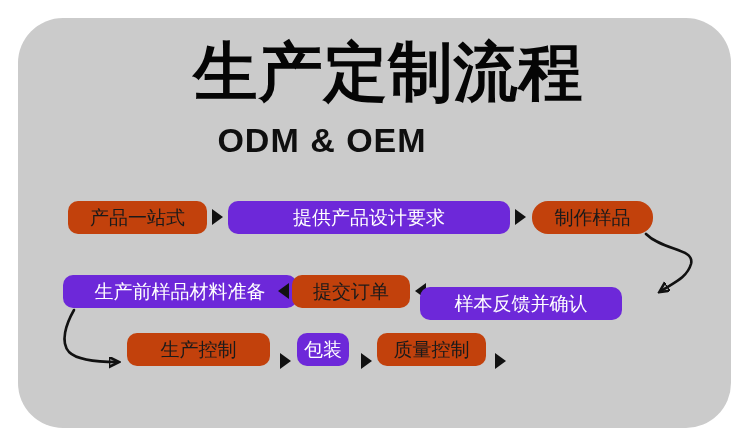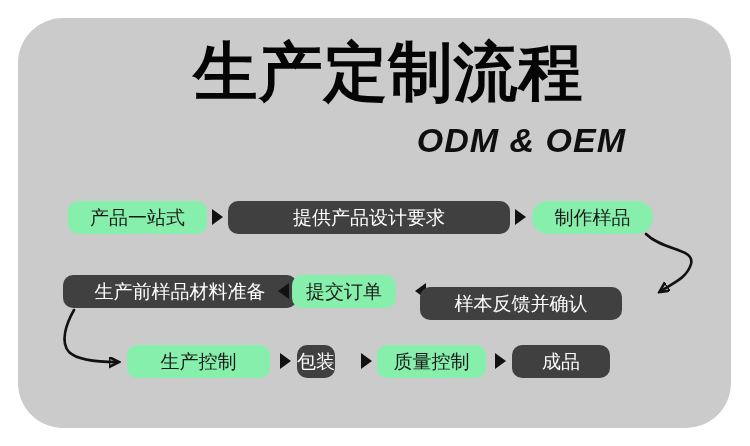--- a/index.html
+++ b/index.html
@@ -29,60 +29,59 @@
     line-height: 72px;
     font-weight: 900;
     color: #050505;
     letter-spacing: 1px;
     margin: 0;
   }
   .subtitle {
     position: absolute;
     left: 18px; top: 120px;
     width: 608px;
-    text-align: right;
+    text-align: center;
     font-size: 34px;
     line-height: 40px;
     font-weight: 700;
     color: #0f0f0f;
     letter-spacing: 1px;
-    font-style: italic;
   }
 
   .fbox {
     position: absolute;
     height: 33px;
     border-radius: 10px;
     display: flex;
     align-items: center;
     justify-content: center;
     font-size: 19px;
     font-weight: 500;
     white-space: nowrap;
     box-sizing: border-box;
   }
-  .fbox.white { background: #86efac; color: #1a1a1a; }
-  .fbox.gray  { background: #404040; color: #ffffff; }
+  .fbox.white { background: #c2410c; color: #1a1a1a; }
+  .fbox.gray  { background: #6d28d9; color: #ffffff; }
 
   
   .r1 { top: 201px; }
   .r1b1 { left: 68px;  width: 139px; }
   .r1b2 { left: 228px; width: 282px; }
   .r1b3 { left: 532px; width: 121px; border-radius: 16px; }
 
   
   .r2 { top: 275px; }
   .r2b1 { left: 63px;  width: 234px; }
-  .r2b2 { left: 292px; width: 104px; }
+  .r2b2 { left: 292px; width: 118px; }
   .r2b3 { left: 420px; width: 202px; margin-top: 12px; }
 
   
-  .r3 { top: 345px; text-align: right; }
+  .r3 { top: 333px; text-align: right; }
   .r3b1 { left: 127px; width: 143px; }
-  .r3b2 { left: 297px; width: 38px; }
+  .r3b2 { left: 297px; width: 52px; }
   .r3b3 { left: 377px; width: 109px; }
   .r3b4 { left: 512px; width: 98px; }
 
   .tri {
     position: absolute;
     width: 0; height: 0;
     border-top: 8px solid transparent;
     border-bottom: 8px solid transparent;
   }
   .tri.right { border-left: 11px solid #111111; }
@@ -133,21 +132,20 @@
   <div class="fbox white r2 r2b2">提交订单</div>
   <div class="tri left t-r2 t2b"></div>
   <div class="fbox gray r2 r2b3">样本反馈并确认</div>
 
   <div class="fbox white r3 r3b1">生产控制</div>
   <div class="tri right t-r3 t3a"></div>
   <div class="fbox gray r3 r3b2">包装</div>
   <div class="tri right t-r3 t3b"></div>
   <div class="fbox white r3 r3b3">质量控制</div>
   <div class="tri right t-r3 t3c"></div>
-  <div class="fbox gray r3 r3b4">成品</div>
 
   <svg class="curves" width="750" height="446" viewBox="0 0 750 446">
     <defs>
       <marker id="ah" markerWidth="12" markerHeight="12" refX="8" refY="5" orient="auto" markerUnits="userSpaceOnUse">
         <path d="M0,0 L10,5 L0,10 Z" fill="#111111" stroke="none"></path>
       </marker>
     </defs>
     <path d="M646,234 C663,251 695,248 691,264 C687,278 673,283 661,291" marker-end="url(#ah)"></path>
     <path d="M74,310 C66,324 60,342 69,352 C77,360 96,362 117,362" marker-end="url(#ah)"></path>
   </svg>

